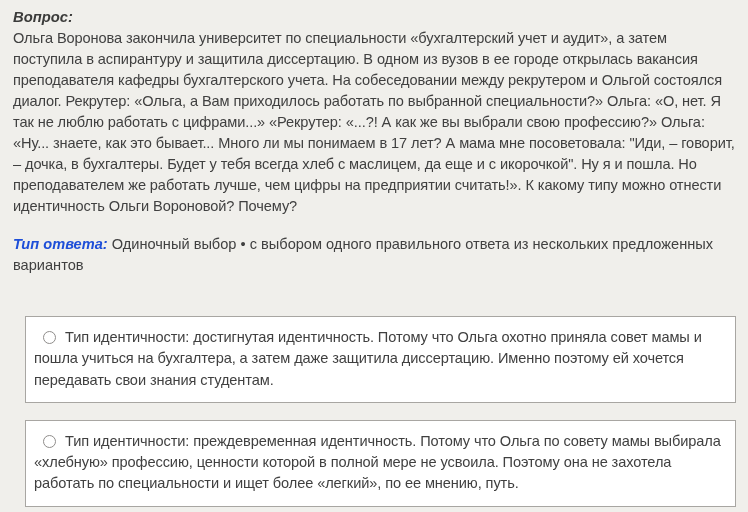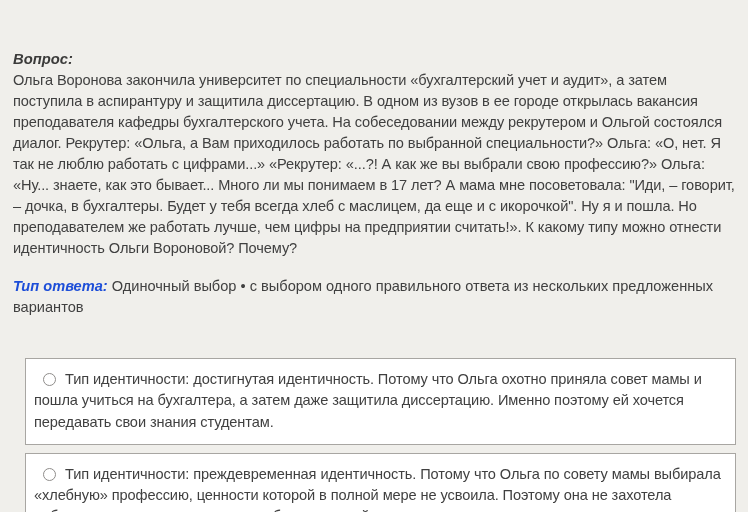--- a/index.html
+++ b/index.html
@@ -17,21 +17,20 @@
   .page {
     padding: 6px 12px 0 13px;
     width: 748px;
   }
   .question-label {
     font-weight: bold;
     font-style: italic;
     color: #3b3b3a;
     font-size: 14.8px;
     line-height: 22px;
-    margin-top: 42px;
   }
   .question-text {
     line-height: 21px;
     letter-spacing: -0.1px;
     width: 724px;
   }
   .answer-type-row {
     margin-top: 17px;
     line-height: 21px;
   }
@@ -41,21 +40,21 @@
     color: #1d4ed8;
   }
   .options {
     margin-top: 40px;
     padding-left: 12px;
     padding-right: 0;
   }
   .option {
     background: #ffffff;
     border: 1px solid #a8a6a2;
-    margin-bottom: 8px;
+    margin-bottom: 17px;
     padding: 10px 14px 11px 8px;
     line-height: 21.3px;
     cursor: pointer;
     width: 711px;
   }
   .radio {
     display: inline-block;
     width: 13px;
     height: 13px;
     border: 1px solid #8f8d8b;

